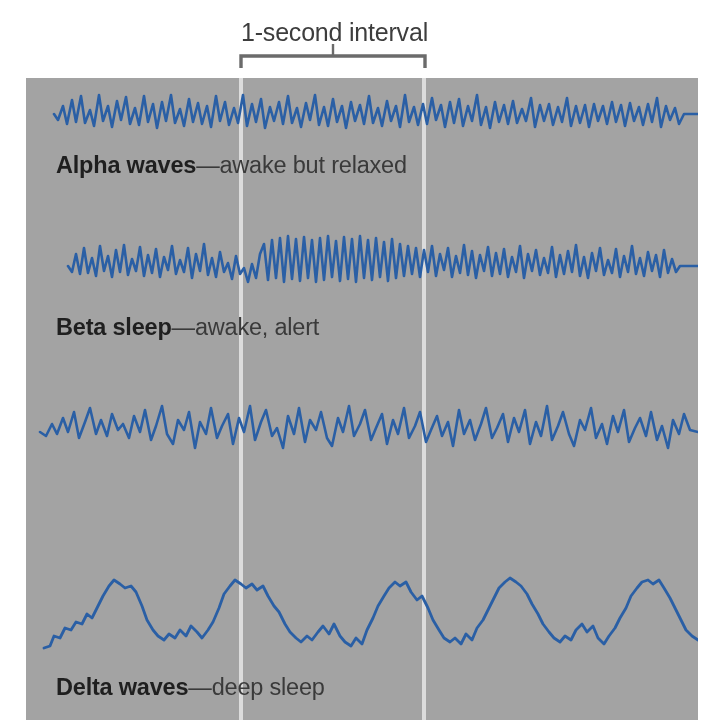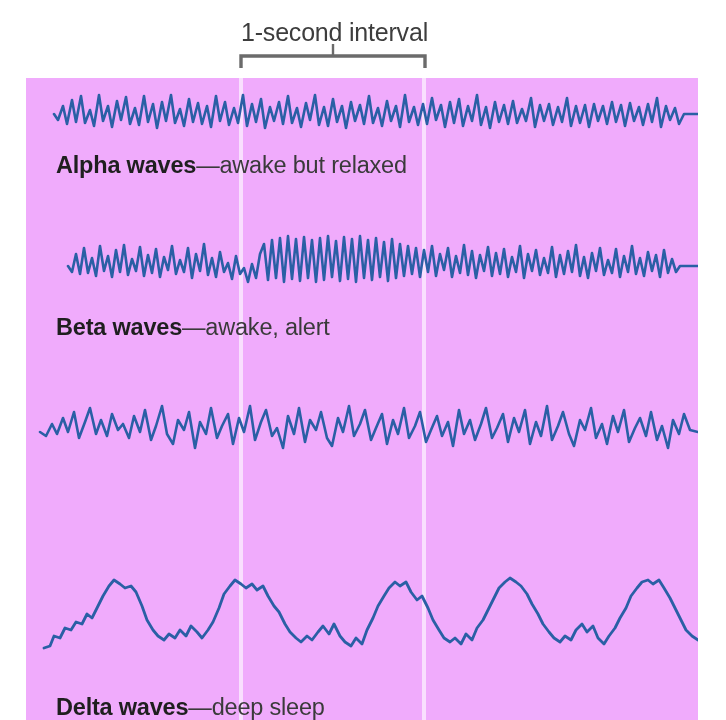--- a/index.html
+++ b/index.html
@@ -36,21 +36,21 @@
     white-space: nowrap;
   }
 
   
   #wave-panel {
     position: absolute;
     left: 26px;
     top: 78px;
     width: 672px;
     height: 642px;
-    background: #f0abfc;
+    background: #a3a3a3;
   }
   .gridline {
     position: absolute;
     top: 0;
     width: 4px;
     height: 642px;
     background: rgba(255,255,255,0.62);
   }
   #gridline-left  { left: 213px; }
   #gridline-right { left: 396px; }
@@ -82,21 +82,21 @@
   }
 
   #row-alpha { top: 6px;   height: 60px; }
   #row-beta  { top: 156px; height: 60px; }
   #row-theta { top: 322px; height: 60px; }
   #row-delta { top: 488px; height: 94px; }
 
   #label-alpha { top: 74px;  }
   #label-beta  { top: 236px; }
   #label-theta { top: 408px; }
-  #label-delta { top: 616px; text-align: right; }
+  #label-delta { top: 596px; text-align: right; }
 </style>
 </head>
 <body>
 
 <div id="scale-annotation">
   <div id="interval-caption">1-second interval</div>
   <svg width="726" height="78" style="position:absolute;left:0;top:0;">
     <path d="M 241 68 L 241 56 L 425 56 L 425 68" fill="none" stroke="#6b6b6b" stroke-width="3.4" stroke-linecap="butt" stroke-linejoin="miter"></path>
     <line x1="333" y1="56" x2="333" y2="44" stroke="#6b6b6b" stroke-width="2.4"></line>
   </svg>
@@ -115,21 +115,21 @@
   <div class="wave-label" id="label-alpha">
     <span class="name">Alpha waves</span><span class="desc">—</span><span class="desc">awake but relaxed</span>
   </div>
 
   <div class="wave-row" id="row-beta">
     <svg class="wave-svg" viewBox="0 0 672 60" preserveAspectRatio="none" height="60">
       <polyline fill="none" stroke="#2a5fa5" stroke-width="2.6" stroke-linejoin="round" stroke-linecap="round" points="42,32 46,38 50,20 54,40 58,14 62,39 66,24 70,42 74,12 78,37 82,22 86,43 90,16 94,38 98,11 102,41 106,25 110,37 114,13 118,42 122,21 126,39 130,15 134,43 138,23 142,36 146,12 150,40 154,26 158,38 162,14 166,44 170,20 174,37 178,10 182,41 186,24 190,43 194,18 198,38 202,29 206,45 210,22 214,40 218,34 222,48 226,30 230,44 234,20 238,10 242,46 246,6 250,44 254,4 258,48 262,2 266,45 270,5 274,47 278,3 282,44 286,6 290,48 294,4 298,46 302,2 306,43 310,7 314,47 318,3 322,45 326,5 330,48 334,2 338,44 342,6 346,46 350,4 354,43 358,8 362,47 366,5 370,44 374,10 378,42 382,12 386,40 390,14 394,43 398,16 402,38 406,12 410,42 414,20 418,36 422,14 426,43 430,22 434,39 438,11 442,41 446,17 450,44 454,21 458,37 462,13 466,42 470,19 474,40 478,15 482,43 486,23 490,38 494,12 498,44 502,20 506,37 510,16 514,41 518,24 522,39 526,13 530,43 534,21 538,40 542,17 546,38 550,11 554,42 558,23 562,44 566,19 570,37 574,14 578,41 582,26 586,39 590,15 594,43 598,22 602,38 606,12 610,40 614,24 618,42 622,18 626,37 630,21 634,43 638,16 642,39 646,25 650,38 654,32 672,32"></polyline>
     </svg>
   </div>
   <div class="wave-label" id="label-beta">
-    <span class="name">Beta waves</span><span class="desc">—</span><span class="desc">awake, alert</span>
+    <span class="name">Beta sleep</span><span class="desc">—</span><span class="desc">awake, alert</span>
   </div>
 
   <div class="wave-row" id="row-theta">
     <svg class="wave-svg" viewBox="0 0 672 60" preserveAspectRatio="none" height="60">
       <polyline fill="none" stroke="#2a5fa5" stroke-width="2.6" stroke-linejoin="round" stroke-linecap="round" points="14,32 20,36 26,24 31,34 37,18 42,32 48,12 53,38 59,22 64,8 70,34 75,20 81,36 86,14 92,30 97,24 103,38 108,16 114,32 119,10 125,40 130,26 136,6 141,34 147,44 152,20 158,30 163,12 169,48 174,22 180,34 185,8 191,38 196,26 202,14 207,44 213,18 218,32 224,6 229,40 235,22 240,10 246,36 251,28 257,48 262,16 268,34 273,8 279,42 284,20 290,30 295,12 301,38 306,46 312,18 317,32 323,6 328,36 334,24 339,10 345,40 350,28 356,14 361,44 367,20 372,34 378,8 383,38 389,26 394,12 400,42 405,30 411,16 416,36 422,22 427,46 433,10 438,34 444,20 449,40 455,24 460,8 466,38 471,28 477,14 482,42 488,18 493,32 499,10 504,44 510,22 515,36 521,6 526,40 532,26 537,12 543,34 548,46 554,20 559,30 565,8 570,38 576,24 581,44 587,16 592,32 598,10 603,42 609,28 614,18 620,36 625,12 631,40 636,26 642,48 647,20 653,34 658,14 664,30 672,32"></polyline>
     </svg>
   </div>
 
   <div class="wave-row" id="row-delta">
     <svg class="wave-svg" viewBox="0 0 672 94" preserveAspectRatio="none" height="94">

